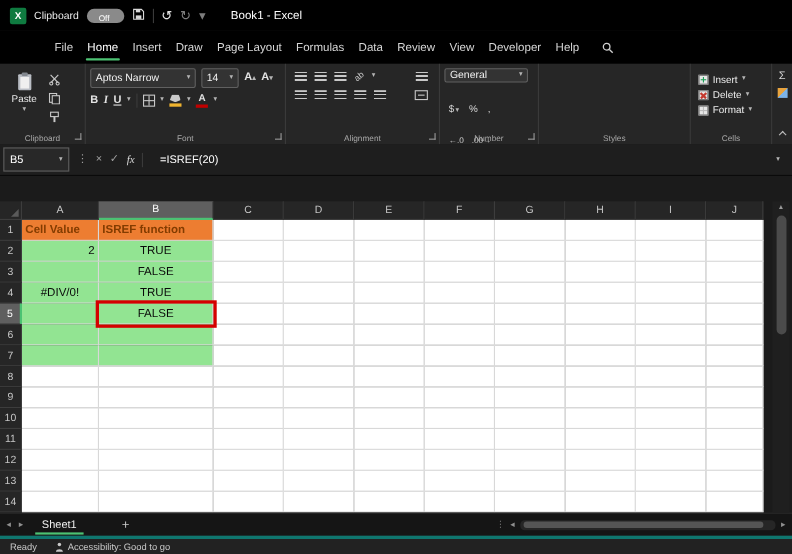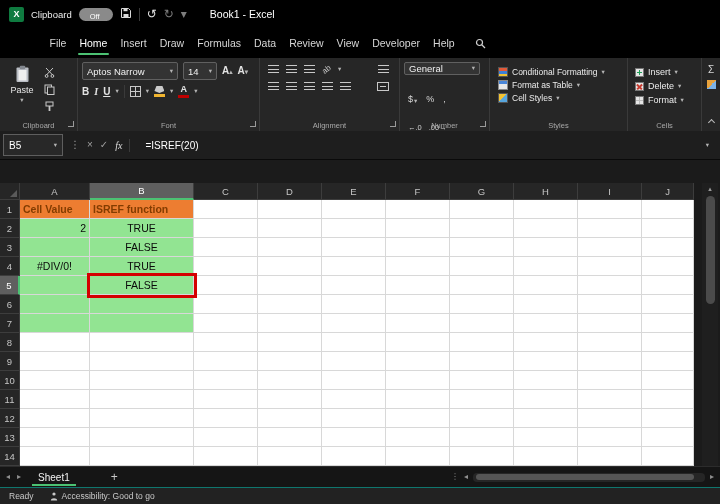--- a/index.html
+++ b/index.html
@@ -145,21 +145,21 @@
   #sheet-tab{position:relative;padding:0 10px;height:100%;display:flex;align-items:center;
              font-size:10px;color:#f2f2f2;}
   #sheet-tab::after{content:"";position:absolute;left:4px;right:4px;bottom:1px;height:2px;background:var(--accent);}
   #add-sheet{margin-left:24px;font-size:12px;color:#c9c9c9;line-height:1;}
   #hscroll-zone{margin-left:auto;display:flex;align-items:center;gap:5px;}
   #htrack{width:232px;height:9px;background:#262626;border-radius:4px;position:relative;}
   #hthumb{position:absolute;left:3px;top:1.5px;height:6px;width:218px;background:#555;border-radius:3px;}
 
   
   #statusbar{left:0;top:487px;width:720px;height:17px;background:#222;display:flex;
-             align-items:center;gap:16px;padding:0 9px;font-size:8.5px;color:#c9c9c9;border-top:1px solid #0f766e;}
+             align-items:center;gap:16px;padding:0 9px;font-size:8.5px;color:#c9c9c9;border-top:3px solid #0f766e;}
   .sb-item{display:flex;align-items:center;gap:4px;}
 </style>
 </head>
 <body>
 
 <div id="stage">
 
   <div id="titlebar" class="abs">
     <div class="xl-logo">X</div>
     <span id="autosave-label">Clipboard</span>
@@ -180,20 +180,21 @@
     <span class="qat dim dd">▾</span>
     <span id="title-text">Book1 - Excel</span>
   </div>
 
   <div id="tabrow" class="abs">
     <div id="ribbon-tabs">
         <div class="rtab">File</div>
         <div class="rtab active">Home</div>
         <div class="rtab">Insert</div>
         <div class="rtab">Draw</div>
+        <div class="rtab">Page Layout</div>
         <div class="rtab">Formulas</div>
         <div class="rtab">Data</div>
         <div class="rtab">Review</div>
         <div class="rtab">View</div>
         <div class="rtab">Developer</div>
         <div class="rtab">Help</div>
       </div>
     <div id="tellme">
       <svg width="11" height="11" viewBox="0 0 11 11">
           <circle cx="4.5" cy="4.5" r="3" fill="none" stroke="#cfcfcf" stroke-width="1.2"></circle>
@@ -306,37 +307,20 @@
       </div>
       <div class="nrow nsmall">
         <span>←.0</span>
         <span>.00→</span>
       </div>
       <div class="glabel">Number</div>
       <div class="launcher"></div>
     </div>
 
     <div class="rgroup" id="grp-styles">
-      <div id="styles-rows">
-          <div class="srow">
-            <span class="sic ic-conditional-formatting"></span>
-            <span>Conditional Formatting</span>
-            <span class="dd">▾</span>
-          </div>
-          <div class="srow">
-            <span class="sic ic-format-as-table"></span>
-            <span>Format as Table</span>
-            <span class="dd">▾</span>
-          </div>
-          <div class="srow">
-            <span class="sic ic-cell-styles"></span>
-            <span>Cell Styles</span>
-            <span class="dd">▾</span>
-          </div>
-        </div>
       <div class="glabel">Styles</div>
     </div>
 
     <div class="rgroup" id="grp-cells">
       <div id="cells-rows">
           <div class="crow">
             <span class="cic ic-insert"></span>
             <span>Insert</span>
             <span class="dd">▾</span>
           </div>

